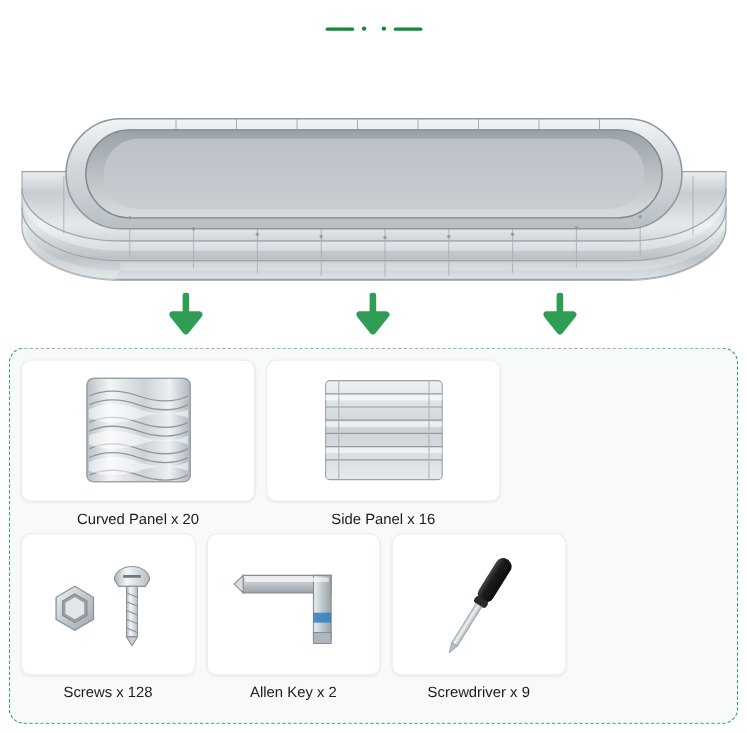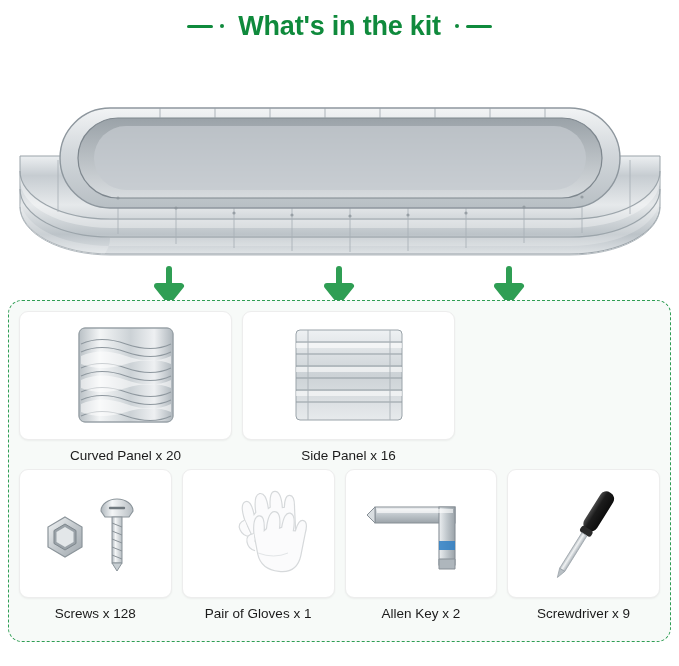--- a/index.html
+++ b/index.html
@@ -68,21 +68,21 @@
     top: 8px;
     width: 40px;
     height: 40px;
   }
   .arrow svg { display: block; }
 
   
   .kit-box {
     position: absolute;
     left: 8px;
-    top: 300px;
+    top: 316px;
     width: 663px;
     height: 342px;
     border: 1.6px dashed #2f9e54;
     border-radius: 14px;
     background: #f7faf8;
     padding: 10px;
   }
   .row {
     display: flex;
     gap: 10px;
@@ -123,21 +123,20 @@
   .thumb { display: block; }
 </style>
 </head>
 <body>
 
 <div class="title-row">
   <span class="deco">
     <span class="dash"></span>
       <span class="dot"></span>
   </span>
-  <span class="title-text">What's in the kit</span>
   <span class="deco">
     <span class="dot"></span>
       <span class="dash"></span>
   </span>
 </div>
 
 <div class="hero">
   <svg width="679" height="210" viewBox="0 0 679 210" aria-hidden="true">
     <defs>
       <linearGradient id="metalTop" x1="0" y1="0" x2="0" y2="1">
@@ -356,42 +355,20 @@
               <line x1="-5" y1="44" x2="5" y2="48"></line>
               <line x1="-5" y1="52" x2="5" y2="56"></line>
             </g>
             <path d="M-5,60 L0,68 L5,60 z" fill="#c7ced2" stroke="#8b949a" stroke-width="1"></path>
           </g>
         </svg>
       </div>
       <div class="caption">Screws x 128</div>
     </div>
 
-    <div class="cell w-bot">
-      <div class="card">
-        <svg class="thumb" width="140" height="110" viewBox="0 0 140 110" aria-hidden="true">
-          <g fill="#fbfbfc" stroke="#d6d9db" stroke-width="1.2">
-
-            <g transform="translate(48,22) rotate(-8)">
-              <path d="M6,20 q-3,-16 3,-18 q6,-2 7,14 l2,-2 q0,-17 6,-18 q7,-1 7,16 l2,-1 q1,-16 7,-15 q6,1 5,17 l2,0 q2,-12 7,-11 q5,1 3,13 l-2,22 q-2,18 -20,18 q-18,0 -23,-15 z"></path>
-              <path d="M6,20 q-8,2 -6,9 q2,7 9,8"></path>
-            </g>
-
-            <g transform="translate(62,34) rotate(6)">
-              <path d="M6,20 q-3,-16 3,-18 q6,-2 7,14 l2,-2 q0,-17 6,-18 q7,-1 7,16 l2,-1 q1,-16 7,-15 q6,1 5,17 l2,0 q2,-12 7,-11 q5,1 3,13 l-2,22 q-2,18 -20,18 q-18,0 -23,-15 z"></path>
-              <path d="M6,20 q-8,2 -6,9 q2,7 9,8"></path>
-            </g>
-          </g>
-          <g stroke="#e2e5e7" stroke-width="1" fill="none">
-            <path d="M70,74 q16,6 30,0"></path>
-          </g>
-        </svg>
-      </div>
-      <div class="caption">Pair of Gloves x 1</div>
-    </div>
 
     <div class="cell w-bot">
       <div class="card">
         <svg class="thumb" width="140" height="110" viewBox="0 0 140 110" aria-hidden="true">
           <defs>
             <linearGradient id="akg" x1="0" y1="0" x2="0" y2="1">
               <stop offset="0%" stop-color="#f0f2f4"></stop>
               <stop offset="45%" stop-color="#c2c9ce"></stop>
               <stop offset="100%" stop-color="#9ba3a9"></stop>
             </linearGradient>

